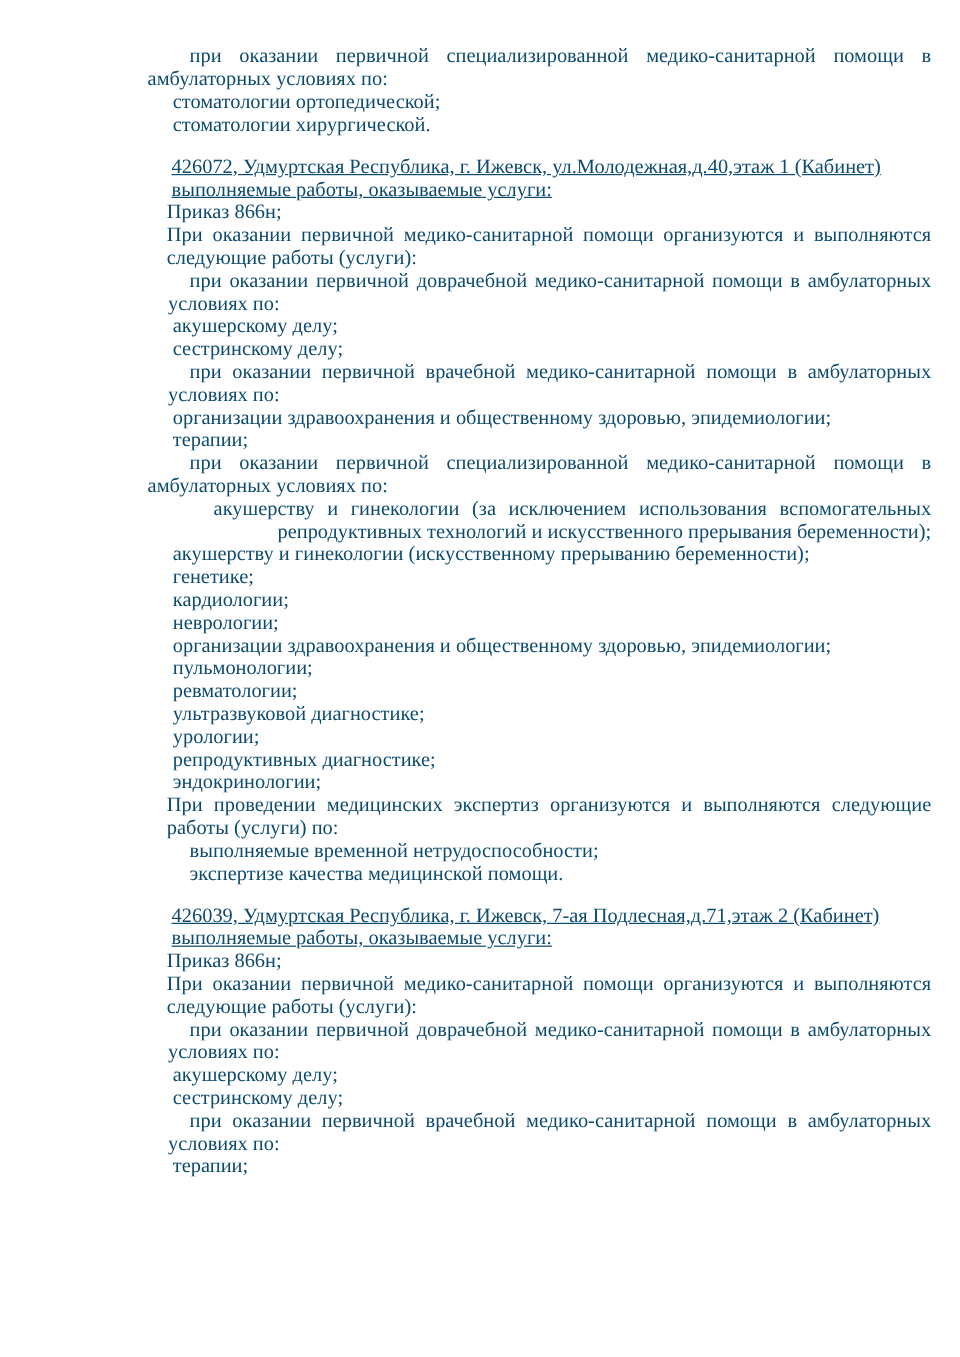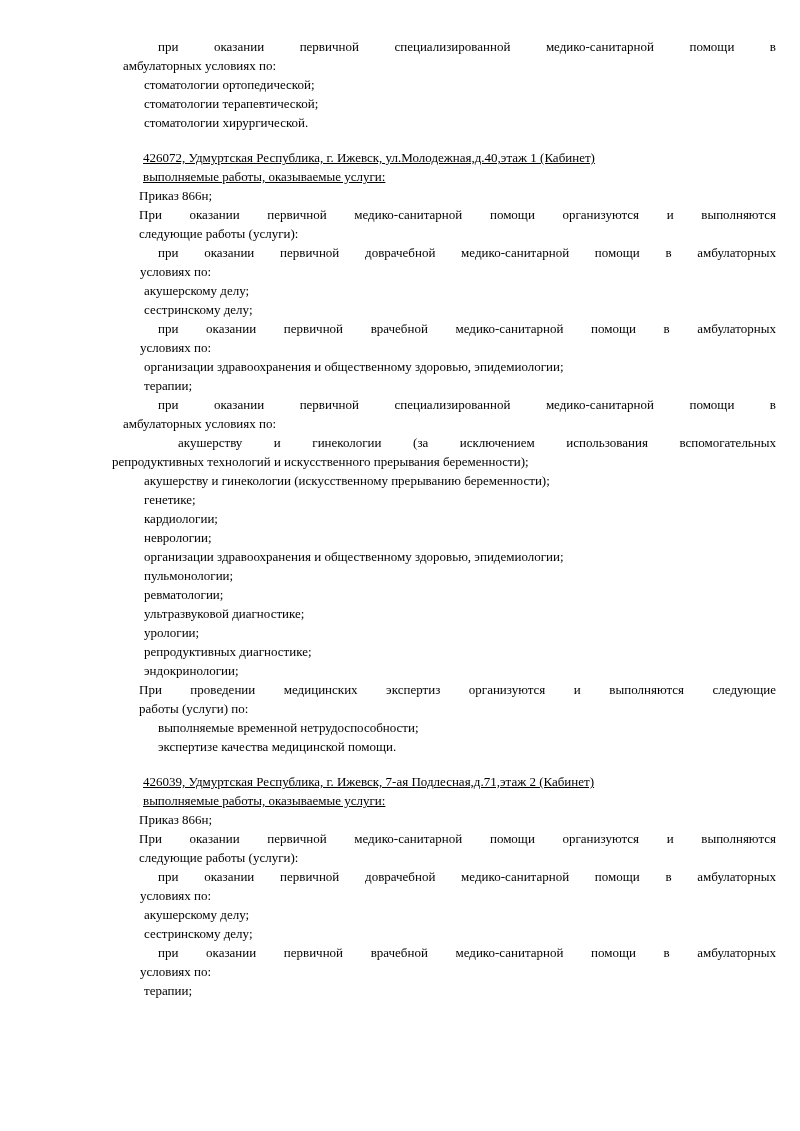--- a/index.html
+++ b/index.html
@@ -2,51 +2,50 @@
 <html><head>
 <meta charset="utf-8">
 <style>
   * { margin: 0; padding: 0; box-sizing: border-box; }
   html, body { background: #ffffff; }
   .page {
     position: relative;
     width: 800px;
     height: 1131px;
     background: #ffffff;
-    color: #000000;
+    color: #0c4a6e;
     font-family: "Liberation Serif", "DejaVu Serif", serif;
-    font-size: 13px;
+    font-size: 17px;
     line-height: 19px;
     overflow: hidden;
   }
   .doc { padding: 37px 24px 0 112px; }
   .ln { }
   .j { text-align: justify; text-align-last: justify; }
   .ml-addr      { margin-left: 31px; text-decoration: underline; }
   .ml-l1        { margin-left: 27px; }
   .ml-item      { margin-left: 32px; }
   .ml-exp       { margin-left: 46px; }
   .ml-first     { margin-left: 46px; }
   .ml-cont      { margin-left: 28px; }
   .ml-contspec  { margin-left: 11px; }
   .ml-deepfirst { margin-left: 66px; }
-  .ml-deepcont  { margin-left: 0; }
+  .ml-deepcont  { margin-left: 0; text-align: right; }
   .gap { height: 16px; }
 </style>
 </head>
 <body>
 
 <div class="page">
   <div class="doc">
 
     <section>
       <div class="ln ml-first j">при оказании первичной специализированной медико-санитарной помощи в</div>
       <div class="ln ml-contspec">амбулаторных условиях по:</div>
       <div class="ln ml-item">стоматологии ортопедической;</div>
-      <div class="ln ml-item">стоматологии терапевтической;</div>
       <div class="ln ml-item">стоматологии хирургической.</div>
     </section>
 
     <div class="gap"></div>
 
     <section>
       <div class="ln ml-addr">426072, Удмуртская Республика, г. Ижевск, ул.Молодежная,д.40,этаж 1 (Кабинет)</div>
       <div class="ln ml-addr">выполняемые работы, оказываемые услуги:</div>
       <div class="ln ml-l1">Приказ 866н;</div>
       <div class="ln ml-l1 j">При оказании первичной медико-санитарной помощи организуются и выполняются</div>

